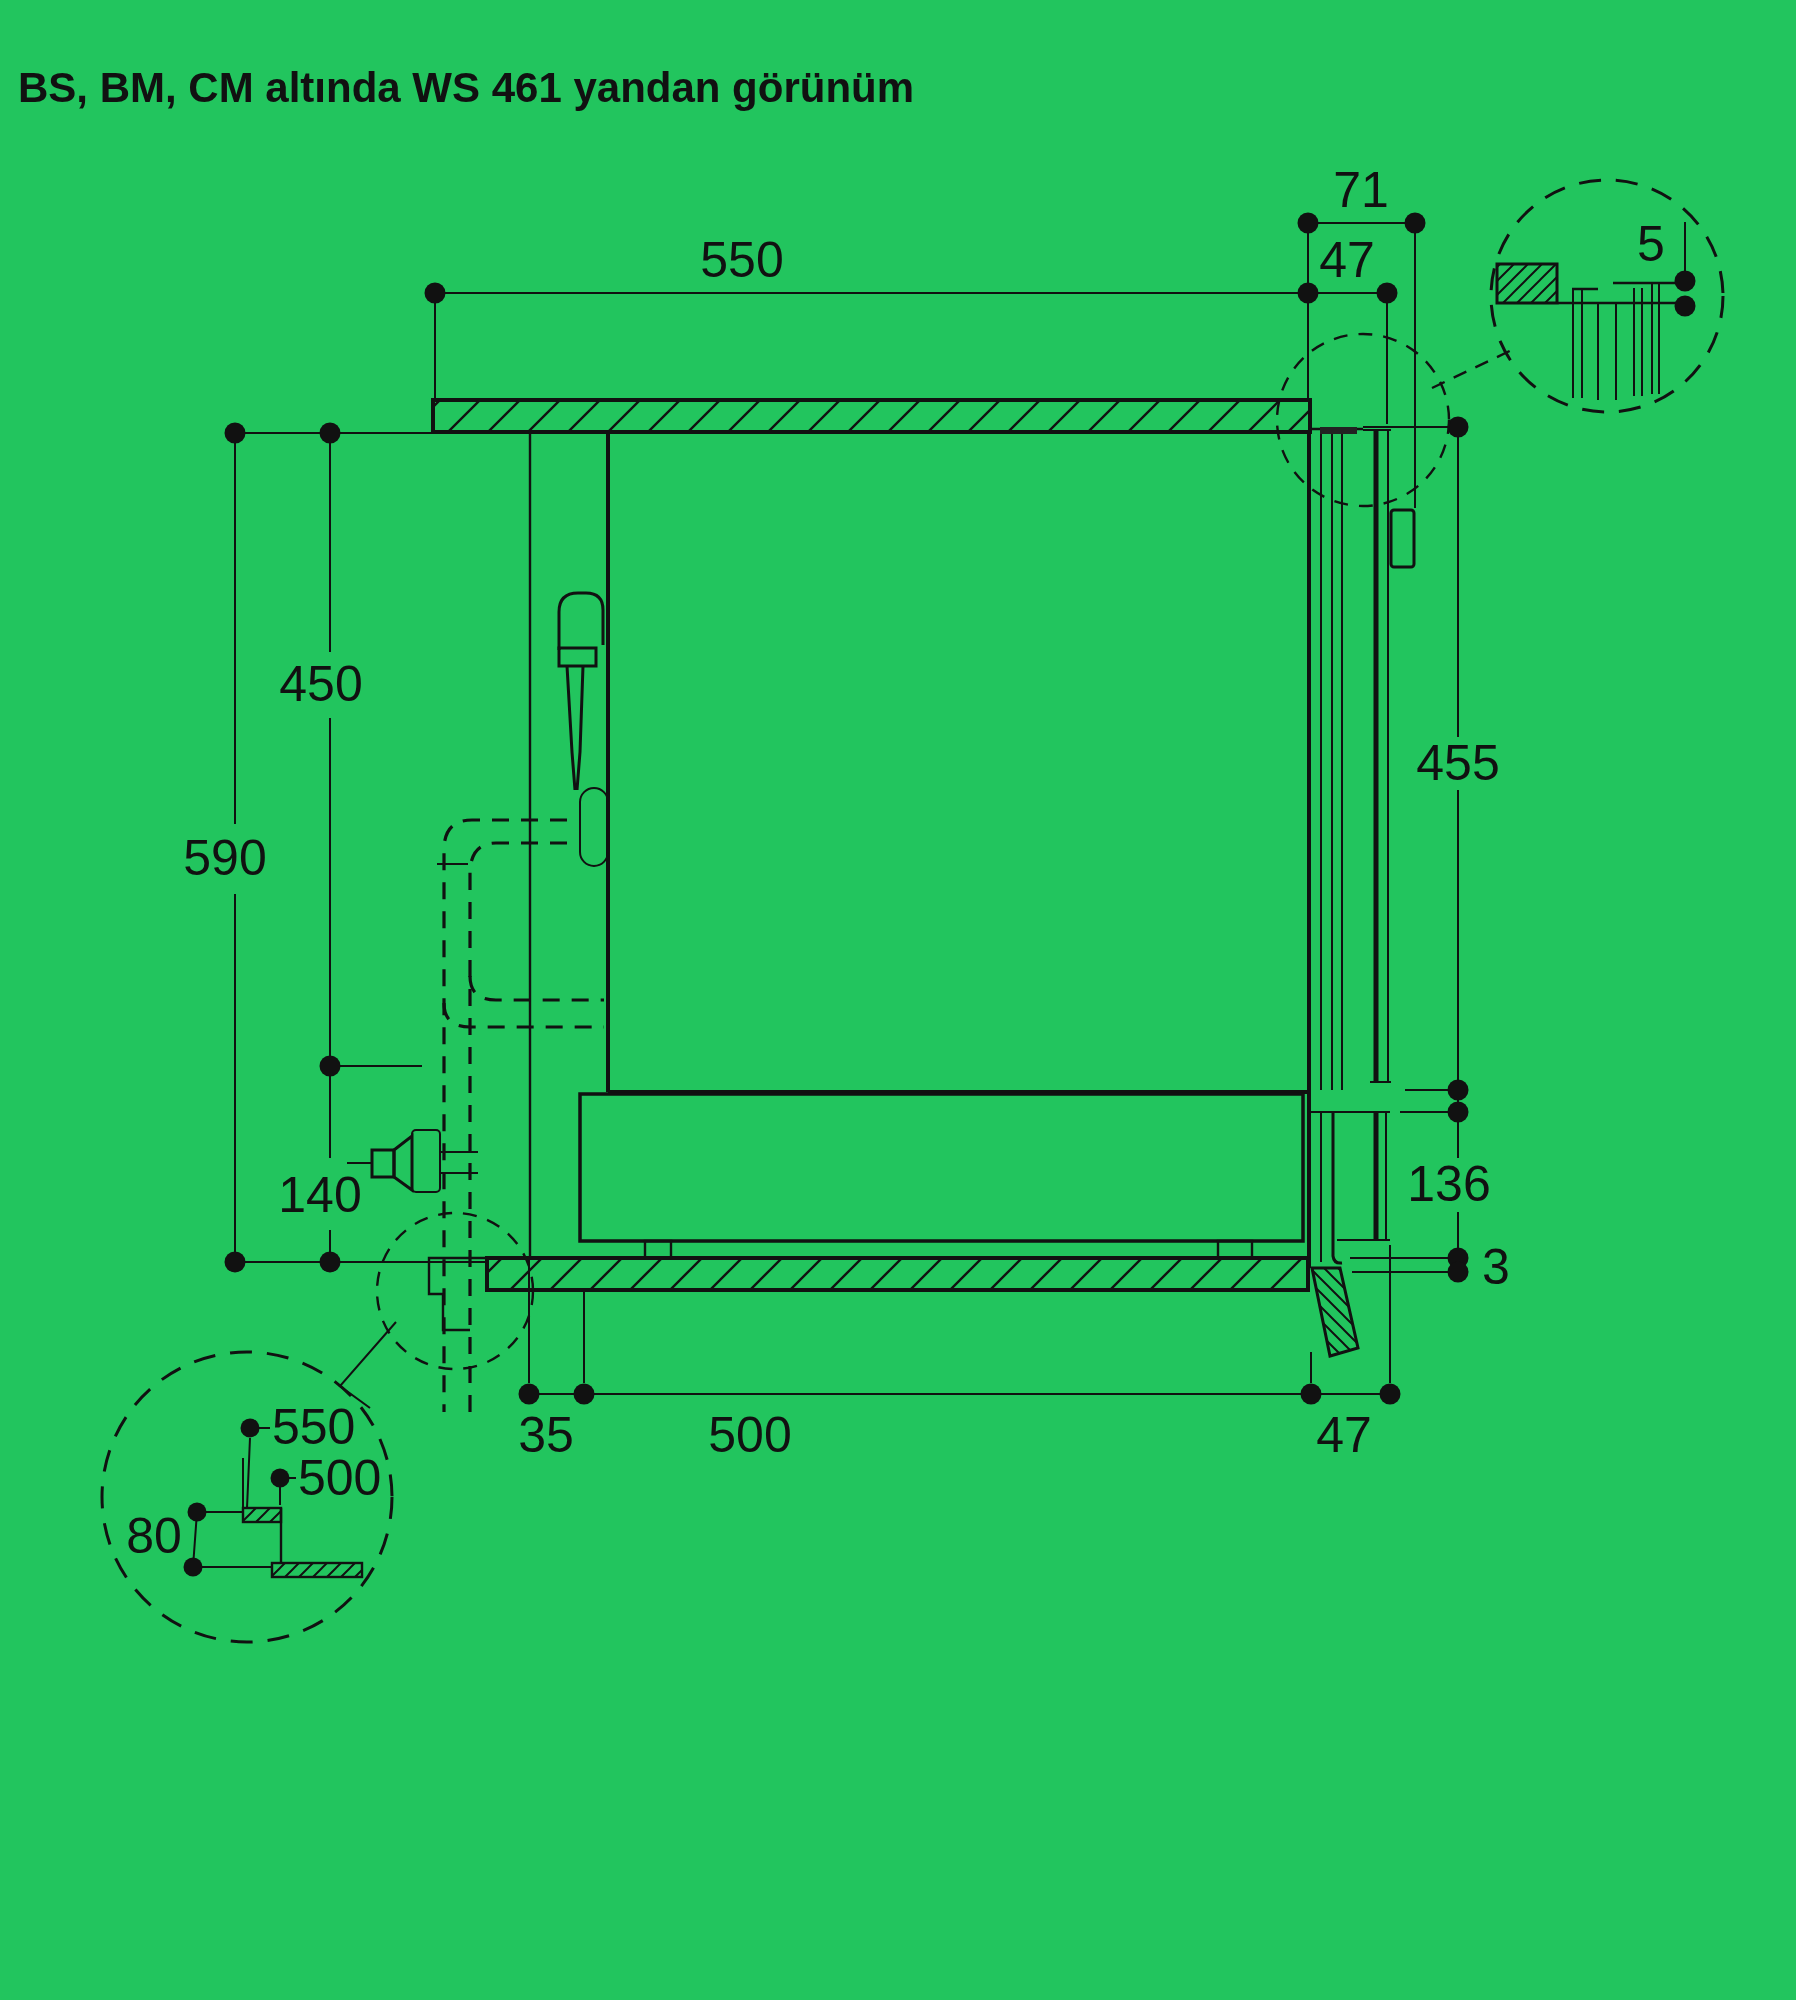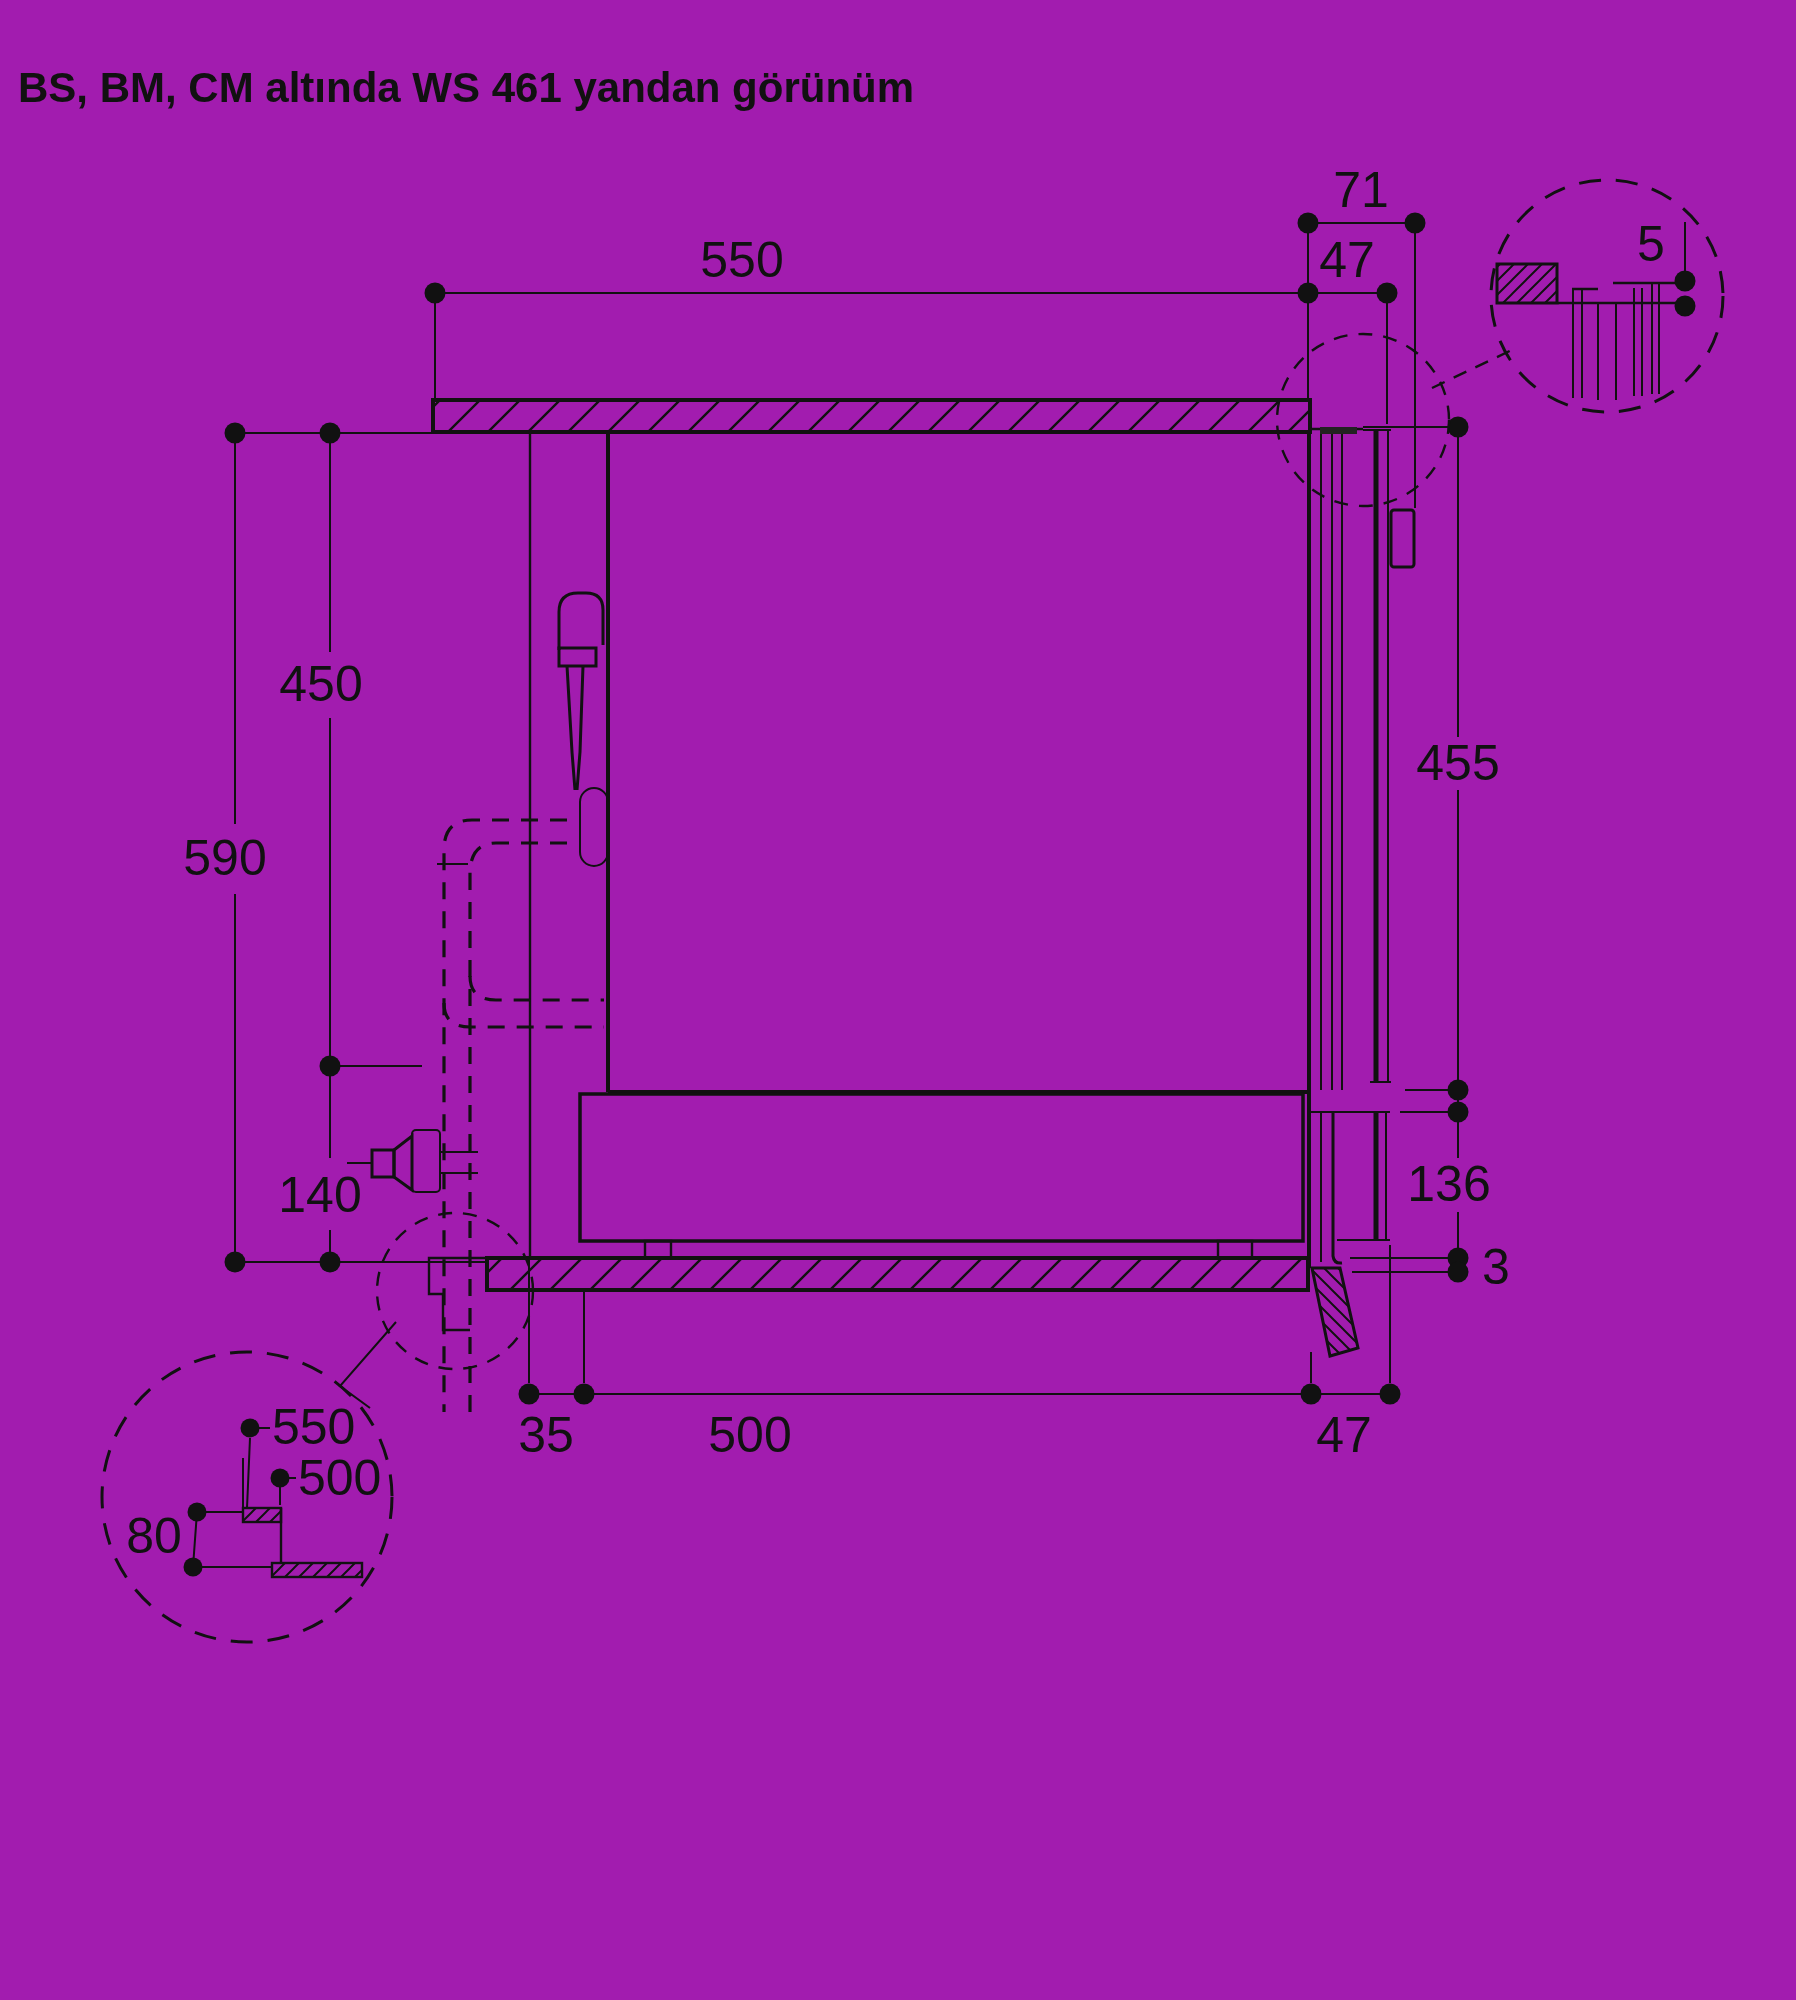--- a/index.html
+++ b/index.html
@@ -1,16 +1,16 @@
 <!DOCTYPE html>
 <html><head>
 <meta charset="utf-8">
 <style>
   html,body{margin:0;padding:0;background:#fff;}
-  #page{position:relative;width:1796px;height:2000px;background:#a21caf;overflow:hidden;
+  #page{position:relative;width:1796px;height:2000px;background:#22c55e;overflow:hidden;
         font-family:"Liberation Sans",sans-serif;}
   svg{position:absolute;left:0;top:0;}
   .ln{stroke:#111;fill:none;stroke-width:2;}
   .w2{stroke-width:2.4;} .w3{stroke-width:3;} .w4{stroke-width:4;} .w5{stroke-width:5;}
   .dot{fill:#111;stroke:none;}
   .dash{stroke:#111;fill:none;stroke-width:3.2;stroke-dasharray:17 12;}
   .dcirc{stroke:#111;fill:none;stroke-width:3;stroke-dasharray:22 15;}
   .dcircsm{stroke:#111;fill:none;stroke-width:2.4;stroke-dasharray:14 11;}
   .dlead{stroke:#111;fill:none;stroke-width:2.4;stroke-dasharray:14 10;}
   text{font-family:"Liberation Sans",sans-serif;font-size:50px;fill:#111;}

